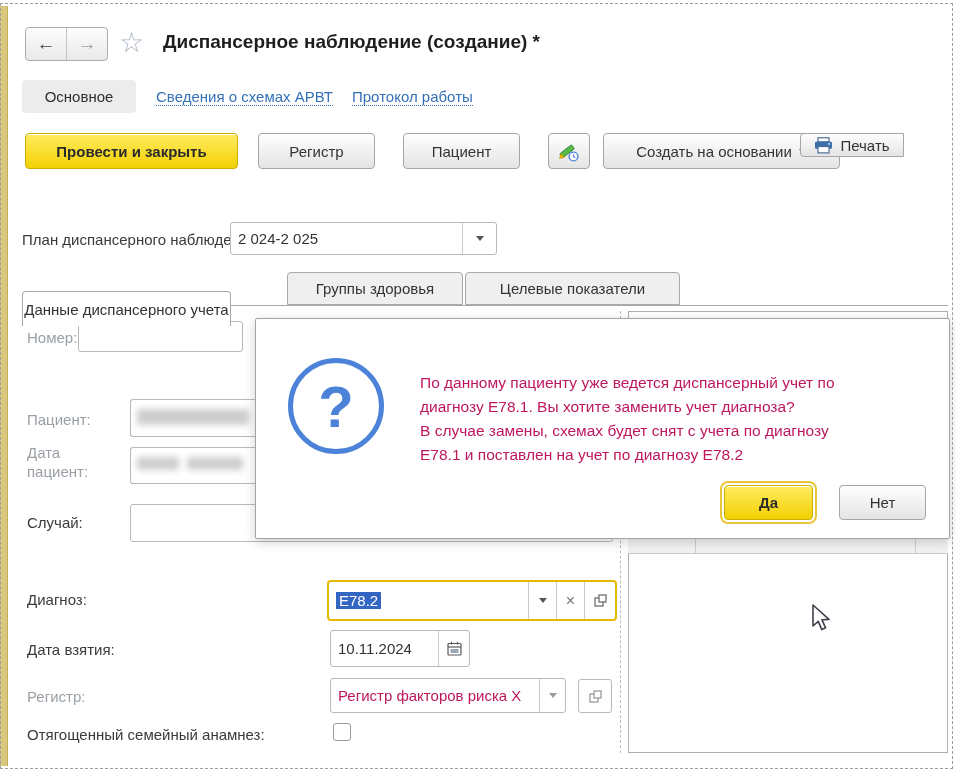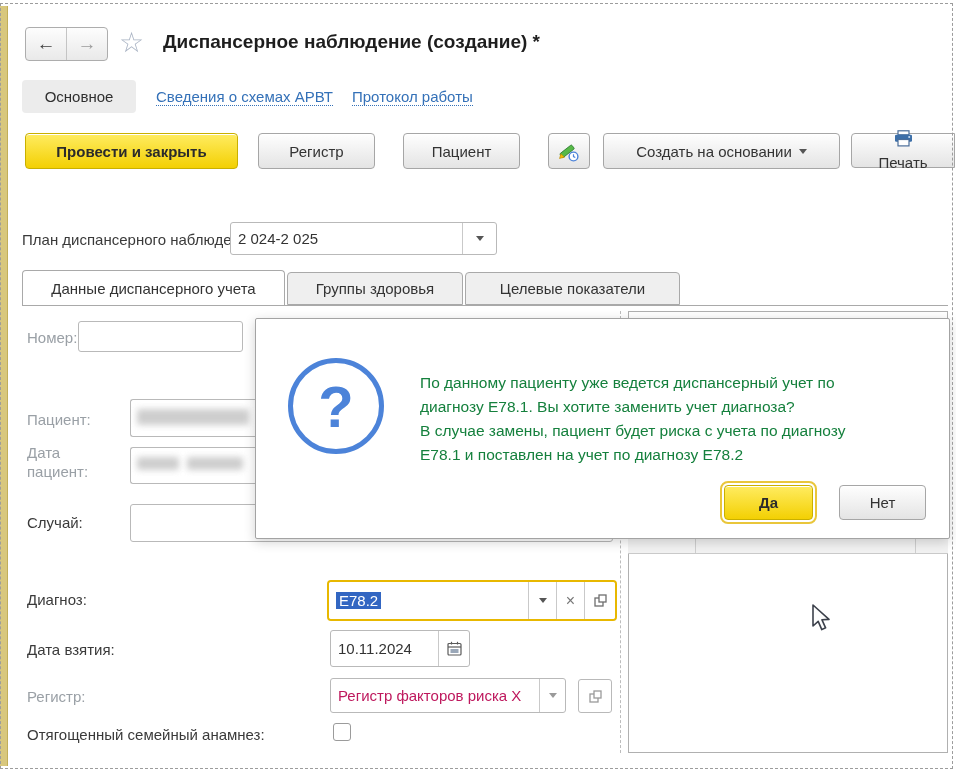--- a/index.html
+++ b/index.html
@@ -41,21 +41,21 @@
   .tab-inactive{background:#efefef;top:272px;height:33px;}
   .tab-active{background:#fff;border-bottom:none;z-index:3;}
   .tabline{position:absolute;left:22px;right:8px;top:305px;height:1px;background:#a9a9a9;z-index:2;}
 
   
   .dialog{position:absolute;left:255px;top:318px;width:693px;height:219px;background:#fff;
           border:1px solid #a3a3a3;border-radius:2px;box-shadow:0 3px 12px rgba(0,0,0,.18);z-index:20;}
   .qmark{position:absolute;left:32px;top:39px;width:96px;height:96px;border:5px solid #4c83d9;border-radius:50%;
          box-sizing:border-box;display:flex;align-items:center;justify-content:center;
          color:#4c83d9;font-size:58px;font-weight:bold;}
-  .dlg-text{position:absolute;left:164px;top:52px;font-size:15.5px;line-height:24px;color:#15803d;}
+  .dlg-text{position:absolute;left:164px;top:52px;font-size:15.5px;line-height:24px;color:#be185d;}
   .ring{outline:2px solid #e9c63b;outline-offset:2px;}
 
   .blur{position:absolute;background:#b9b9b9;filter:blur(3px);opacity:.7;border-radius:2px;}
 
   .dash-v{position:absolute;border-left:1px dashed #bcbcbc;width:0;}
   .panel{position:absolute;background:#fff;border:1px solid #b0b0b0;box-sizing:border-box;}
   .grid-head{position:absolute;background:#f2f2f2;border-top:1px solid #c9c9c9;border-bottom:1px solid #c9c9c9;box-sizing:border-box;}
   .grid-div{position:absolute;top:0;bottom:0;width:1px;background:#cfcfcf;}
 
   .checkbox{width:18px;height:18px;background:#fff;border:1px solid #9b9b9b;border-radius:3px;box-sizing:border-box;}
@@ -95,41 +95,41 @@
         <path d="M16.5 15.2v2.4l1.8 1" stroke="#4c83d9" stroke-width="1.2" fill="none"></path>
       </svg>
     </span>
   </div>
 
   <div class="abs btn" style="left:603px;top:133px;width:237px;height:36px;">
     <span>Создать на основании</span>
     <span class="tri"></span>
   </div>
 
-  <div class="abs btn" style="left:851px;top:133px;width:104px;height:35px;border-top-right-radius:0;border-bottom-right-radius:0;flex-direction:column;">
+  <div class="abs btn" style="left:800px;top:133px;width:104px;height:24px;border-top-right-radius:0;border-bottom-right-radius:0;">
     <span>
       <svg width="19" height="17" viewBox="0 0 19 17">
         <rect x="4" y="0.8" width="11" height="4" fill="#fff" stroke="#4a6d99" stroke-width="1.2"></rect>
         <rect x="1" y="4.8" width="17" height="7" rx="1.2" fill="#3d6fa8"></rect>
         <rect x="4" y="9.5" width="11" height="6.4" fill="#fff" stroke="#4a6d99" stroke-width="1.2"></rect>
         <circle cx="15.2" cy="7" r="1" fill="#cfe0f2"></circle>
       </svg>
     </span>
     <span>Печать</span>
   </div>
 
   <div class="abs lbl" style="left:22px;top:231px;">План диспансерного наблюдения:</div>
   <div class="abs field" style="left:230px;top:222px;width:267px;height:33px;">
     <span class="txt">2 024-2 025</span>
     <span class="cell-btn" style="width:33px;">
         <span class="tri"></span>
       </span>
   </div>
 
-  <div class="tab tab-active" style="left:22px;width:263px;">Данные диспансерного учета</div>
+  <div class="tab tab-active" style="left:22px;width:209px;margin-top:21px;">Данные диспансерного учета</div>
   <div class="tab tab-inactive" style="left:287px;width:176px;">Группы здоровья</div>
   <div class="tab tab-inactive" style="left:465px;width:215px;">Целевые показатели</div>
   <div class="tabline"></div>
 
   <div class="panel" style="left:628px;top:311px;width:320px;height:442px;"></div>
   <div class="grid-head" style="left:628px;top:538px;width:320px;height:16px;">
     <span class="grid-div" style="left:67px;"></span>
     <span class="grid-div" style="left:287px;"></span>
   </div>
   <div class="dash-v" style="left:620px;top:311px;height:442px;"></div>
@@ -212,21 +212,21 @@
   <div class="abs lbl" style="left:27px;top:726px;">Отягощенный семейный анамнез:</div>
   <div class="abs checkbox" style="left:333px;top:723px;"></div>
 
   <div class="dialog">
     <div class="qmark">
         <span>?</span>
       </div>
     <div class="dlg-text">
       <div>По данному пациенту уже ведется диспансерный учет по</div>
       <div>диагнозу E78.1. Вы хотите заменить учет диагноза?</div>
-      <div>В случае замены, пациент будет риска с учета по диагнозу</div>
+      <div>В случае замены, схемах будет снят с учета по диагнозу</div>
       <div>E78.1 и поставлен на учет по диагнозу E78.2</div>
     </div>
     <div class="btn btn-yellow ring" style="position:absolute;left:468px;top:166px;width:89px;height:35px;">Да</div>
     <div class="btn" style="position:absolute;left:583px;top:166px;width:87px;height:35px;">Нет</div>
   </div>
 
   <div class="abs" style="left:812px;top:604px;z-index:40;">
     <svg width="22" height="30" viewBox="0 0 22 30">
       <polygon points="1,1 1,22 6.2,17.4 9.8,25.6 13.6,23.8 10,15.8 17,15.4" fill="#fdfdfd" stroke="#3c414b" stroke-width="1.6" stroke-linejoin="round"></polygon>
     </svg>

